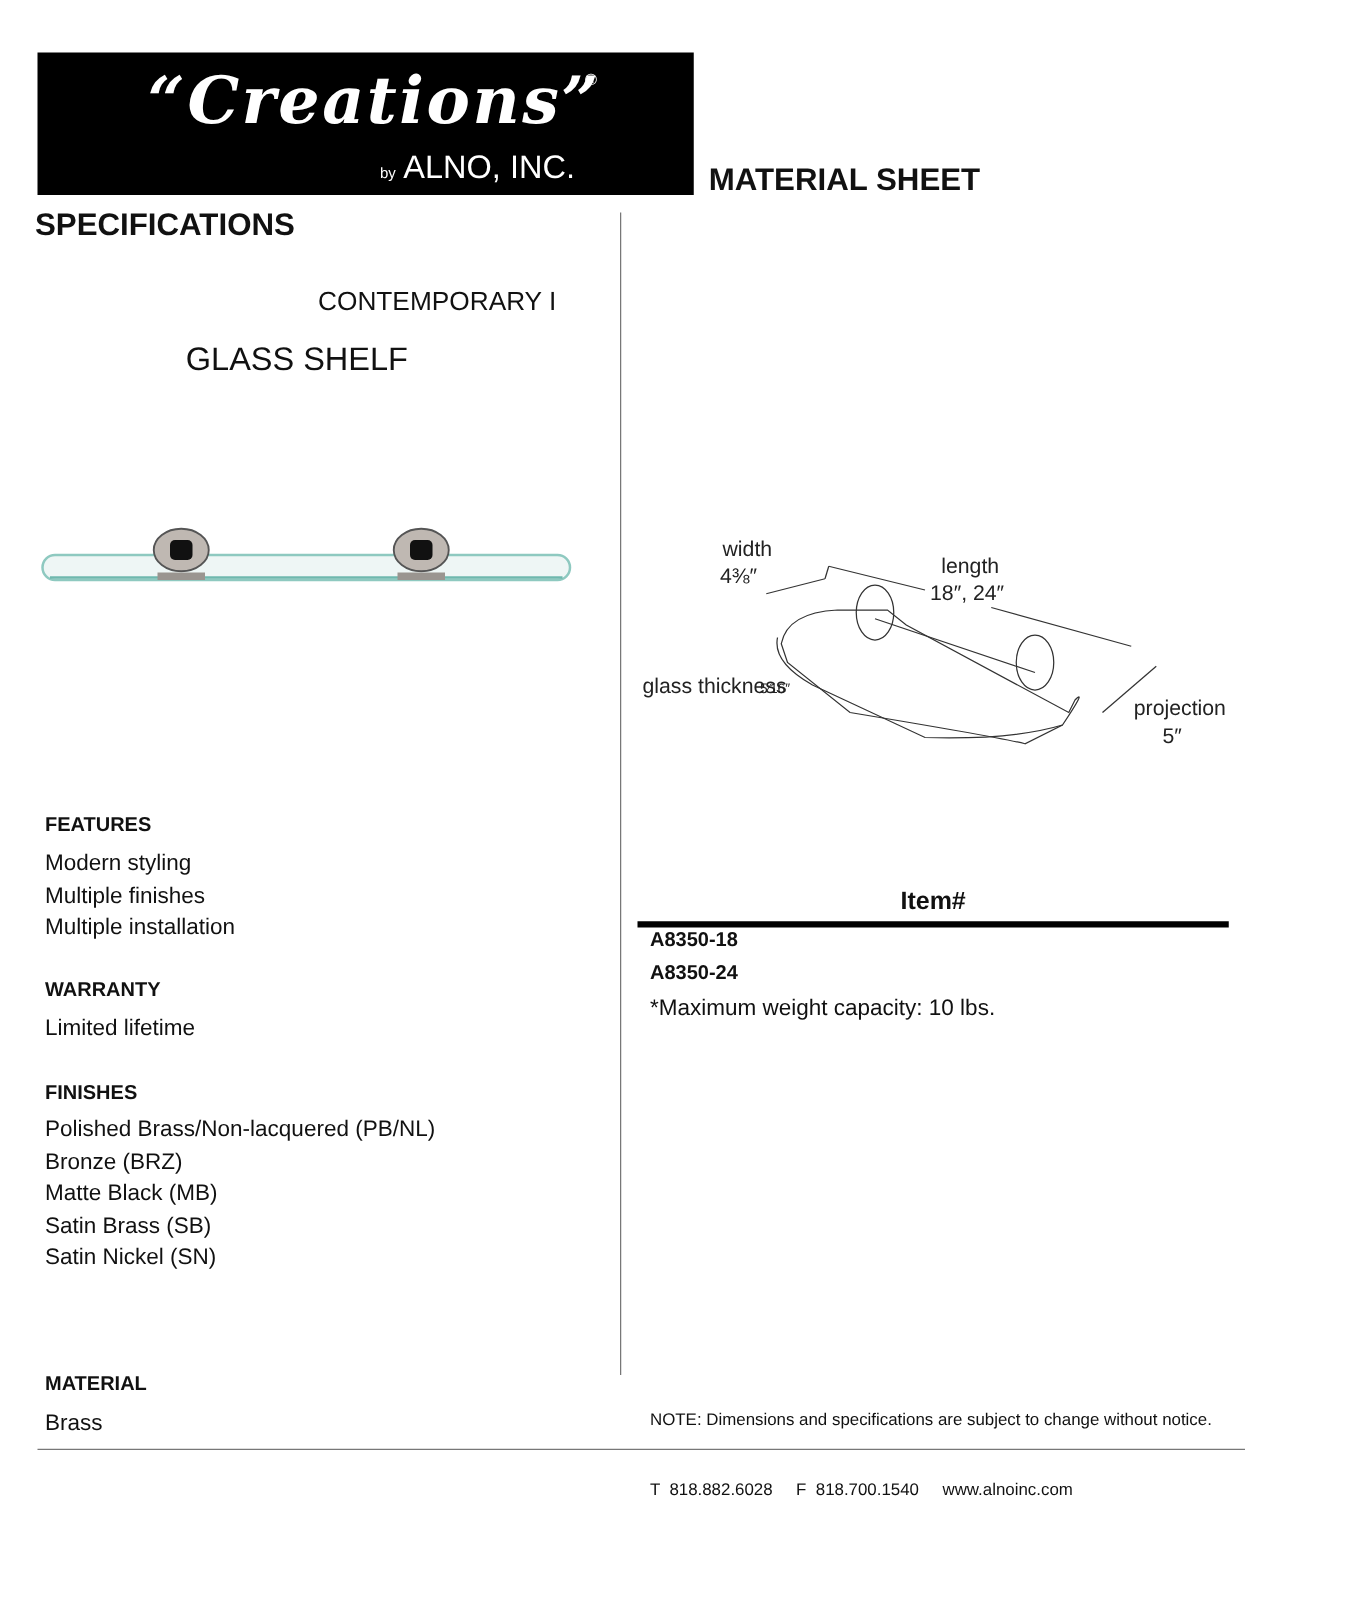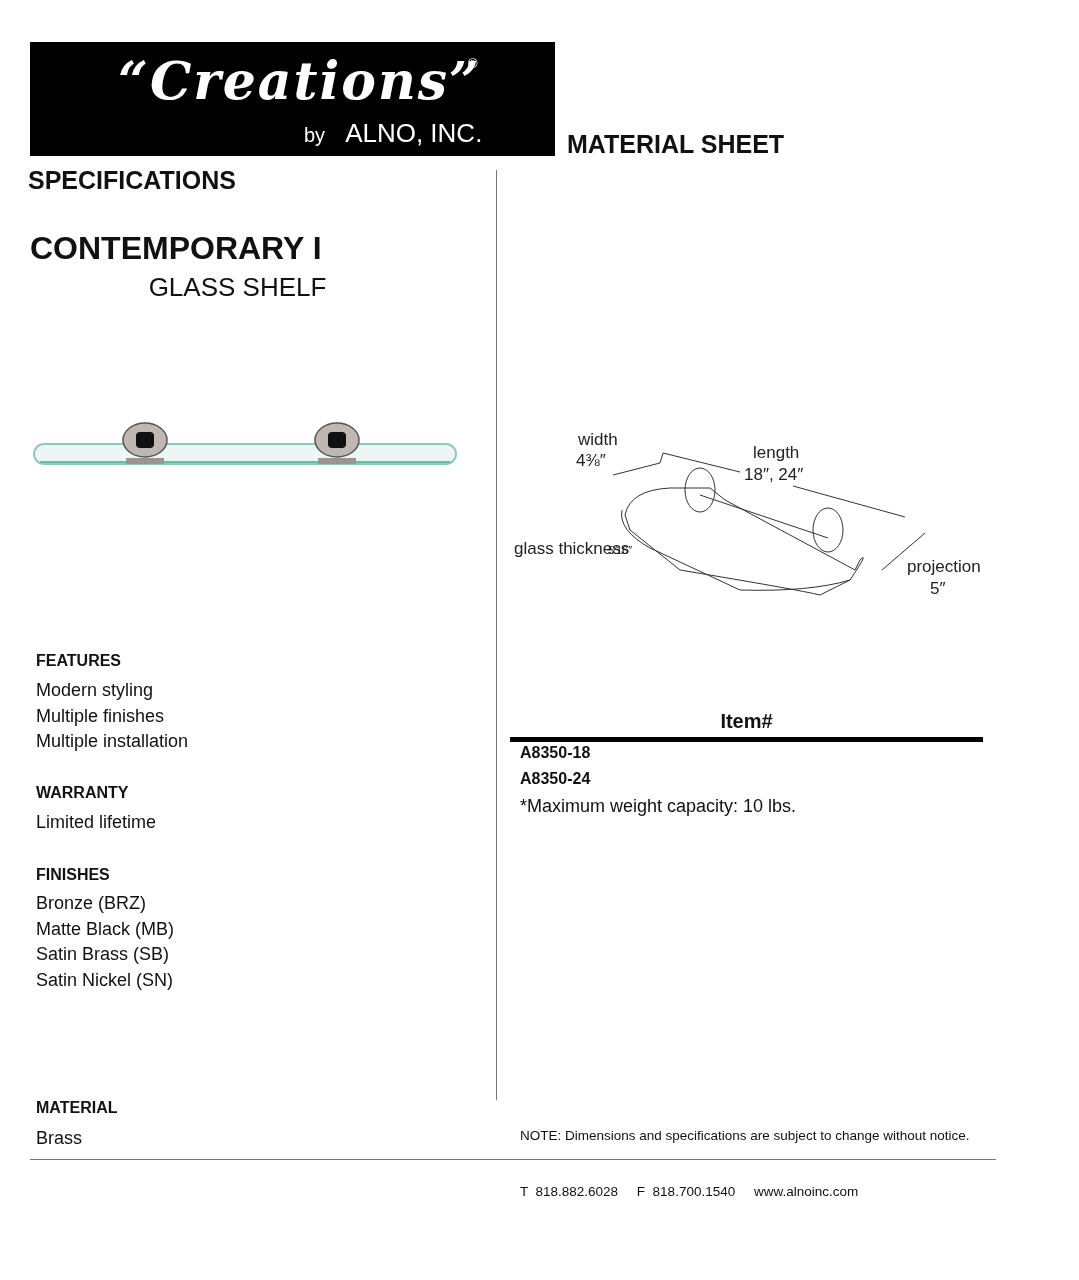--- a/index.html
+++ b/index.html
@@ -4,25 +4,25 @@
 <style>
   html, body { margin:0; padding:0; background:#fff; }
   body { width:1079px; height:1280px; position:relative; overflow:hidden;
          font-family:"Liberation Sans", "DejaVu Sans", sans-serif; color:#111; }
   .abs { position:absolute; }
   .logo { left:30px; top:42px; width:525px; height:114px; background:#000; }
   .logo-main { position:absolute; left:88px; top:8px; color:#fff; font-family:"DejaVu Serif", serif;
                font-style:italic; font-weight:bold; font-size:52px; letter-spacing:2px; white-space:nowrap; }
   .logo-reg { position:absolute; left:438px; top:14px; color:#fff; font-size:13px; }
   .logo-sub { position:absolute; left:274px; top:76px; color:#fff; font-size:26px; white-space:nowrap; }
-  .logo-sub .by { font-size:20px; margin-right:20px; }
+  .logo-sub .by { font-size:12px; margin-right:6px; }
   .h-spec { left:28px; top:166px; font-size:25px; font-weight:bold; }
   .h-prod { left:567px; top:130px; font-size:25px; font-weight:bold; }
   .vdiv { left:496px; top:170px; width:1px; height:930px; background:#777; }
-  .title { left:30px; top:230px; width:415px; text-align:left; font-size:32px; font-weight:bold; }
+  .title { left:30px; top:230px; width:415px; text-align:right; font-size:21px; font-weight:normal; }
   .subtitle { left:30px; top:272px; width:415px; text-align:center; font-size:26px; }
   .sec-head { font-size:16px; font-weight:bold; left:36px; }
   .sec-line { font-size:18px; left:36px; }
   .list { left:36px; font-size:18px; line-height:25.5px; }
   .item-head { left:510px; top:710px; width:473px; text-align:center; font-size:20px; font-weight:bold; }
   .item-rule { left:510px; top:737px; width:473px; height:5px; background:#000; }
   .item-code { left:520px; font-size:16px; font-weight:bold; }
   .note { left:520px; top:1128px; font-size:13.5px; }
   .foot-rule { left:30px; top:1159px; width:966px; height:1px; background:#777; }
   .contact { left:520px; top:1184px; font-size:13.5px; white-space:pre; }
@@ -88,20 +88,21 @@
   <div>Multiple installation</div>
 </div>
 
 <div class="abs sec-head" style="top:784px">WARRANTY</div>
 <div class="abs list" style="top:810px">
   <div>Limited lifetime</div>
 </div>
 
 <div class="abs sec-head" style="top:866px">FINISHES</div>
 <div class="abs list" style="top:891px">
+  <div>Polished Brass/Non-lacquered (PB/NL)</div>
   <div>Bronze (BRZ)</div>
   <div>Matte Black (MB)</div>
   <div>Satin Brass (SB)</div>
   <div>Satin Nickel (SN)</div>
 </div>
 
 <div class="abs sec-head" style="top:1099px">MATERIAL</div>
 <div class="abs list" style="top:1126px">
   <div>Brass</div>
 </div>

